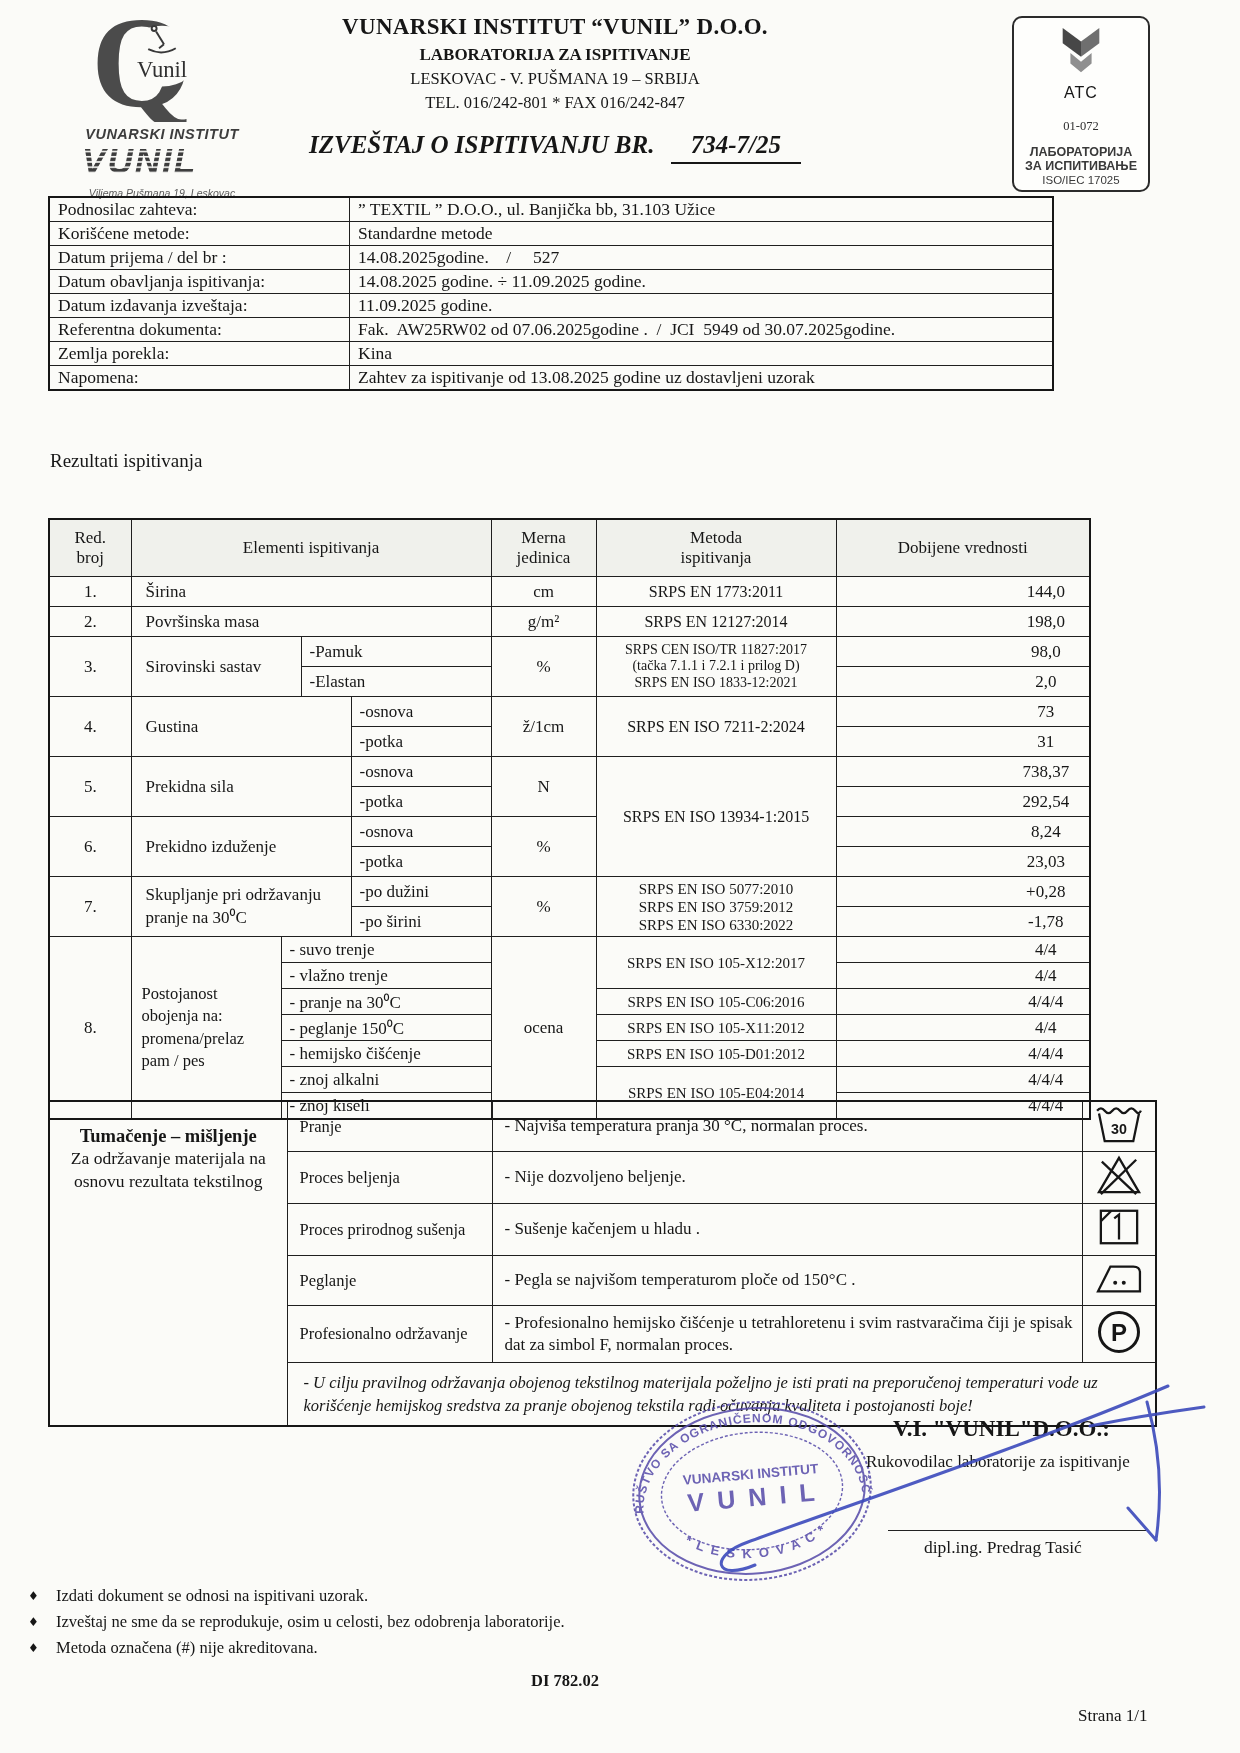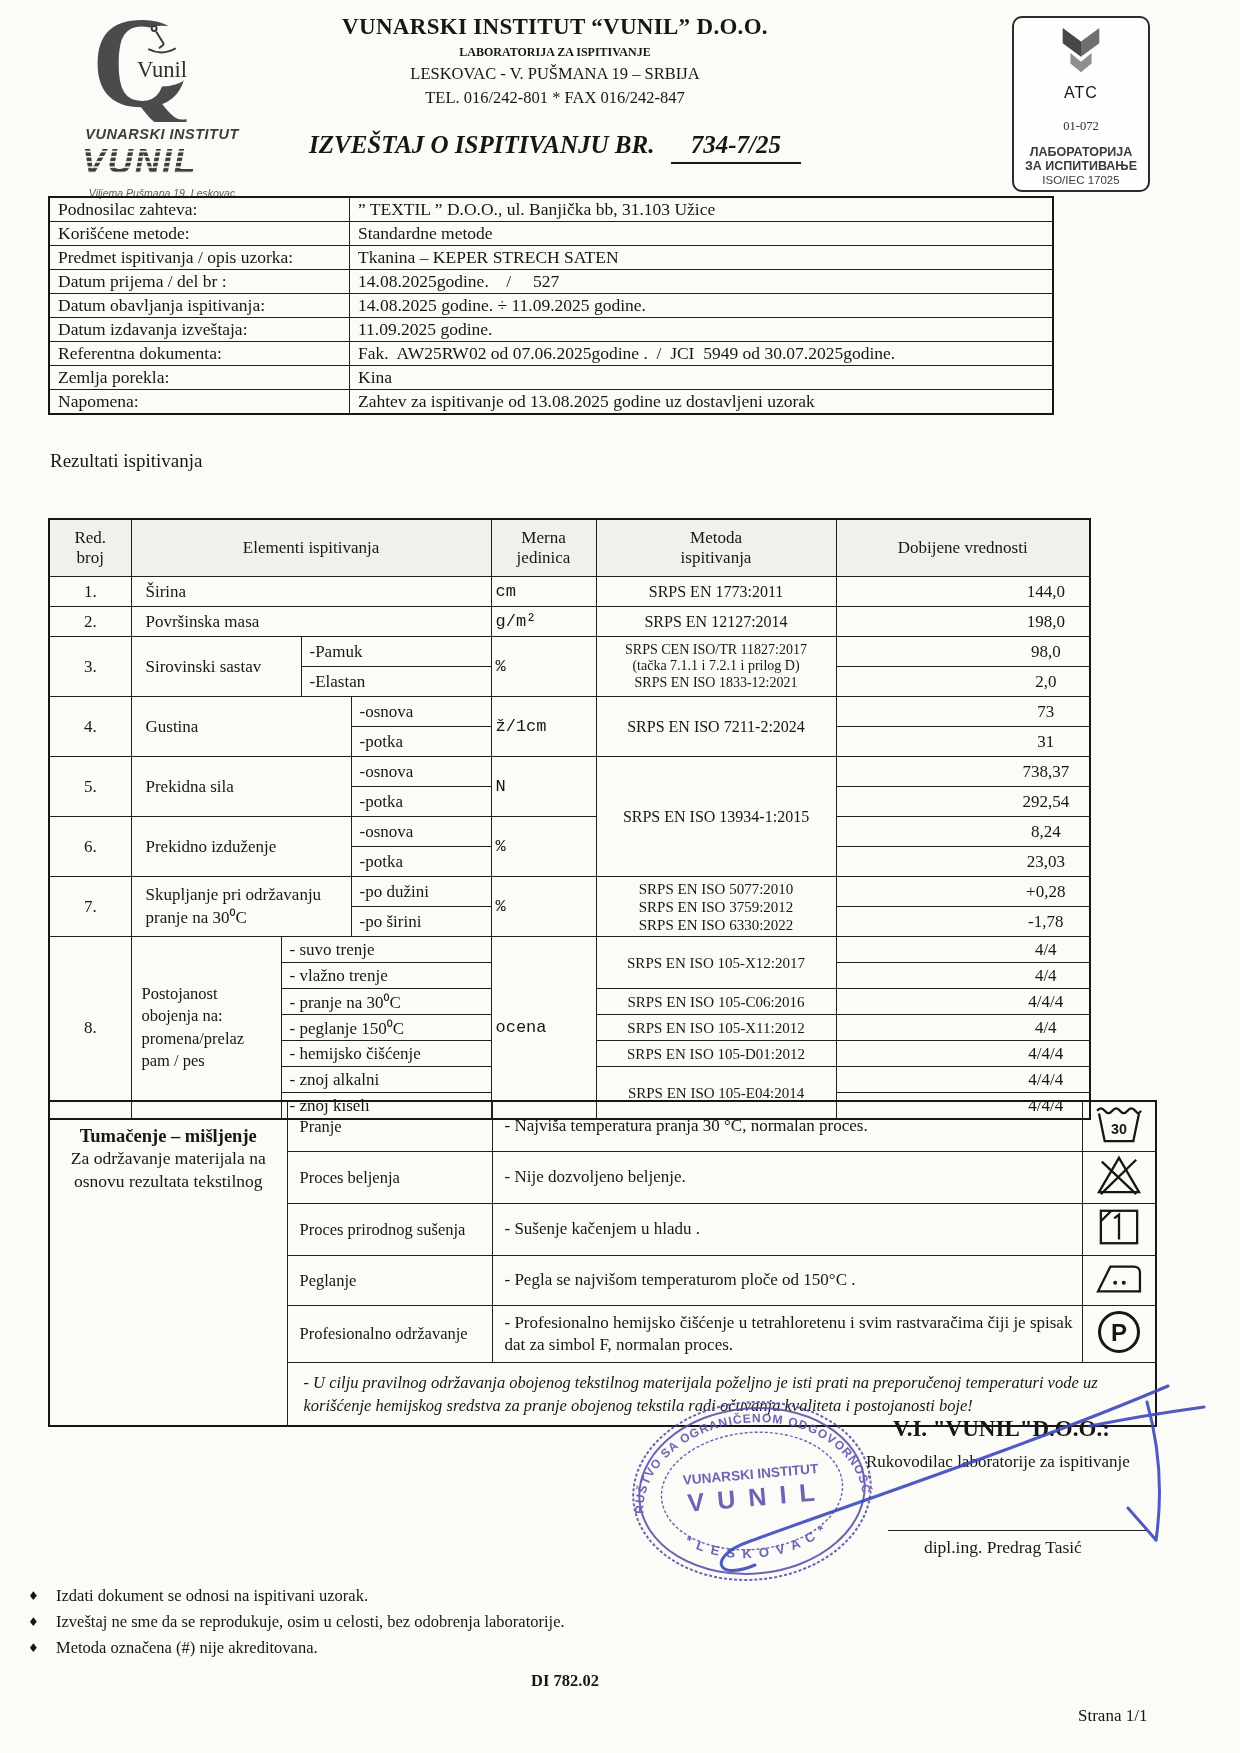--- a/index.html
+++ b/index.html
@@ -14,21 +14,21 @@
   .page{position:absolute;inset:0;}
 
   
   .hdr-left{position:absolute;left:50px;top:4px;width:224px;text-align:center;}
   .inst-line{font-family:"Liberation Sans",sans-serif;font-style:italic;font-weight:bold;
     font-size:14.5px;color:#3d3d3d;letter-spacing:.5px;margin-top:0;}
   .logo-addr{font-family:"Liberation Sans",sans-serif;font-style:italic;font-size:10.5px;color:#5a5a5a;margin-top:1px;}
 
   .hdr-center{position:absolute;left:255px;top:14px;width:600px;text-align:center;}
   .org{font-size:23px;font-weight:bold;letter-spacing:.3px;}
-  .lab{font-size:12px;font-weight:bold;margin-top:5px;}
+  .lab{font-size:17px;font-weight:bold;margin-top:5px;}
   .adr{font-size:16.5px;margin-top:4px;}
   .tel{font-size:16.5px;margin-top:4px;}
 
   .title-row{position:absolute;left:255px;top:131px;width:600px;text-align:center;
     font-size:25px;font-weight:bold;font-style:italic;}
   .rnum{display:inline-block;border-bottom:2.5px solid #161616;padding:0 20px 3px 20px;margin-left:10px;}
 
   .cert-box{position:absolute;left:1012px;top:16px;width:138px;height:176px;
     border:2px solid #2b2b2b;border-radius:10px;background:#fefefc;text-align:center;
     box-sizing:border-box;padding-top:9px;}
@@ -50,21 +50,21 @@
   .results{position:absolute;left:48px;top:518px;width:1041px;border:2.5px solid #161616;
     font-size:17px;table-layout:fixed;}
   .results th,.results td{border:1.4px solid #1f1f1f;padding:0 4px;overflow:hidden;}
   .results th{height:56px;font-weight:normal;background:#f0f1ec;font-size:17px;line-height:1.15;vertical-align:middle;text-align:center;}
   .results td{height:29px;}
   .results tr.r8row td{height:25px;}
   td.num{text-align:center;}
   td.name{text-align:left;padding-left:14px;}
   td.name8{text-align:left;padding-left:10px;line-height:1.35;font-size:16.5px;vertical-align:middle;}
   td.sub{text-align:left;padding-left:8px;}
-  td.unit{font-family:Liberation Mono, monospace;}
+  td.unit{text-align:center;}
   td.method{text-align:center;font-size:16px;line-height:1.2;}
   td.method.small{font-size:14px;line-height:1.18;}
   td.method.mid{font-size:15px;line-height:1.2;}
   td.val{text-align:center;padding-left:170px;white-space:nowrap;}
 
   
   .care{position:absolute;left:48px;top:1100px;width:1107px;border:2.5px solid #161616;
     font-size:17px;table-layout:fixed;}
   .care td{border:1.5px solid #1f1f1f;padding:2px 8px;vertical-align:middle;}
   td.care-left{vertical-align:top;text-align:center;padding-top:24px;}
@@ -152,24 +152,20 @@
 
   <table class="info">
     <tbody>
         <tr>
       <td class="lbl">Podnosilac zahteva:</td>
       <td>” TEXTIL ” D.O.O., ul. Banjička bb, 31.103 Užice</td>
         </tr>
     <tr>
       <td class="lbl">Korišćene metode:</td>
       <td>Standardne metode</td>
-        </tr>
-    <tr>
-      <td class="lbl">Predmet ispitivanja / opis uzorka:</td>
-      <td>Tkanina – KEPER STRECH SATEN</td>
         </tr>
     <tr>
       <td class="lbl">Datum prijema / del br :</td>
       <td>14.08.2025godine.&nbsp;&nbsp;&nbsp;&nbsp;/&nbsp;&nbsp;&nbsp;&nbsp;&nbsp;527</td>
         </tr>
     <tr>
       <td class="lbl">Datum obavljanja ispitivanja:</td>
       <td>14.08.2025 godine. ÷ 11.09.2025 godine.</td>
         </tr>
     <tr>

